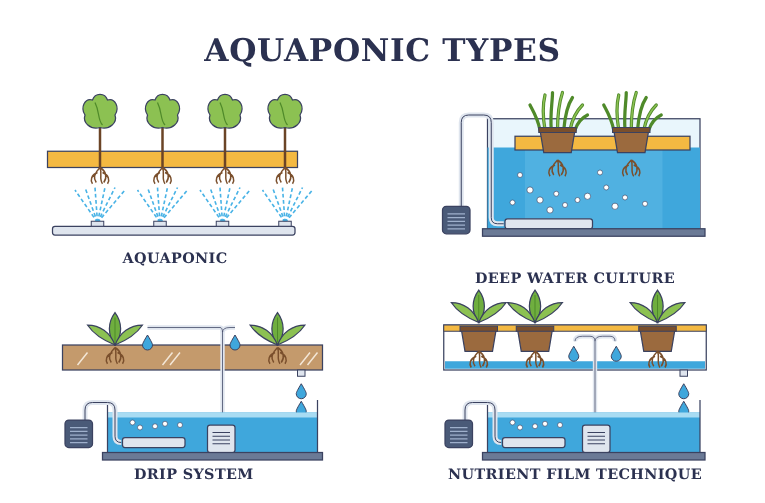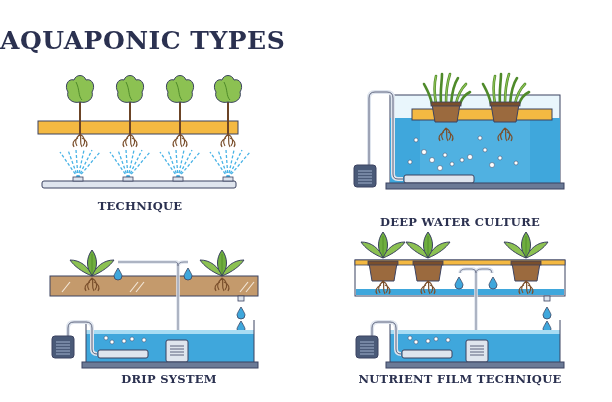--- a/index.html
+++ b/index.html
@@ -1,17 +1,17 @@
 <!DOCTYPE html>
 <html><head>
 <meta charset="utf-8">
 <style>
   html,body{margin:0;padding:0;background:#fff;}
   body{width:612px;height:402px;position:relative;overflow:hidden;font-family:"DejaVu Serif",serif;}
-  .title{position:absolute;left:0;top:26px;width:612px;text-align:left;font-size:25px;font-weight:bold;color:#2b3150;letter-spacing:0.5px;}
+  .title{position:absolute;left:0;top:26px;width:612px;text-align:center;font-size:25px;font-weight:bold;color:#2b3150;letter-spacing:0.5px;}
   .label{position:absolute;font-size:11.5px;font-weight:bold;color:#2b3150;text-align:center;letter-spacing:0.3px;}
   svg{position:absolute;left:0;top:0;}
 </style>
 </head>
 <body>
 
 <div class="title">AQUAPONIC TYPES</div>
 
 <svg width="612" height="402" viewBox="0 0 612 402">
   <defs>
@@ -175,16 +175,16 @@
     <rect x="402" y="350" width="50" height="8" rx="2" fill="#dfe5ee" stroke="#3b4260" stroke-width="1"></rect>
     <rect x="466" y="340" width="22" height="22" rx="2" fill="#dfe5ee" stroke="#3b4260" stroke-width="1"></rect>
     <path d="M470,346 H484 M470,349 H484 M470,352 H484 M470,355 H484" stroke="#3b4260" stroke-width="0.8"></path>
     <path d="M401,354 Q396,354 396,349 L396,328 Q396,322 390,322 L378,322 Q372,322 372,328 L372,336" fill="none" stroke="#dfe5ee" stroke-width="4"></path>
     <path d="M401,354 Q396,354 396,349 L396,328 Q396,322 390,322 L378,322 Q372,322 372,328 L372,336" fill="none" stroke="#3b4260" stroke-width="0.8"></path>
     <use href="#pump" x="356" y="336"></use>
     <rect x="386" y="362" width="178" height="6" fill="#6b7a96" stroke="#3b4260" stroke-width="1"></rect>
   </g>
 </svg>
 
-<div class="label" style="left:40px;top:199px;width:200px;">TECHNIQUE</div>
+<div class="label" style="left:40px;top:199px;width:200px;">AQUAPONIC</div>
 <div class="label" style="left:360px;top:199px;width:200px;margin-top:16px;">DEEP WATER CULTURE</div>
-<div class="label" style="left:64px;top:372px;width:210px;">DRIP SYSTEM</div>
+<div class="label" style="left:50px;top:372px;width:210px;">DRIP SYSTEM</div>
 <div class="label" style="left:350px;top:372px;width:220px;">NUTRIENT FILM TECHNIQUE</div>
 
 </body></html>

